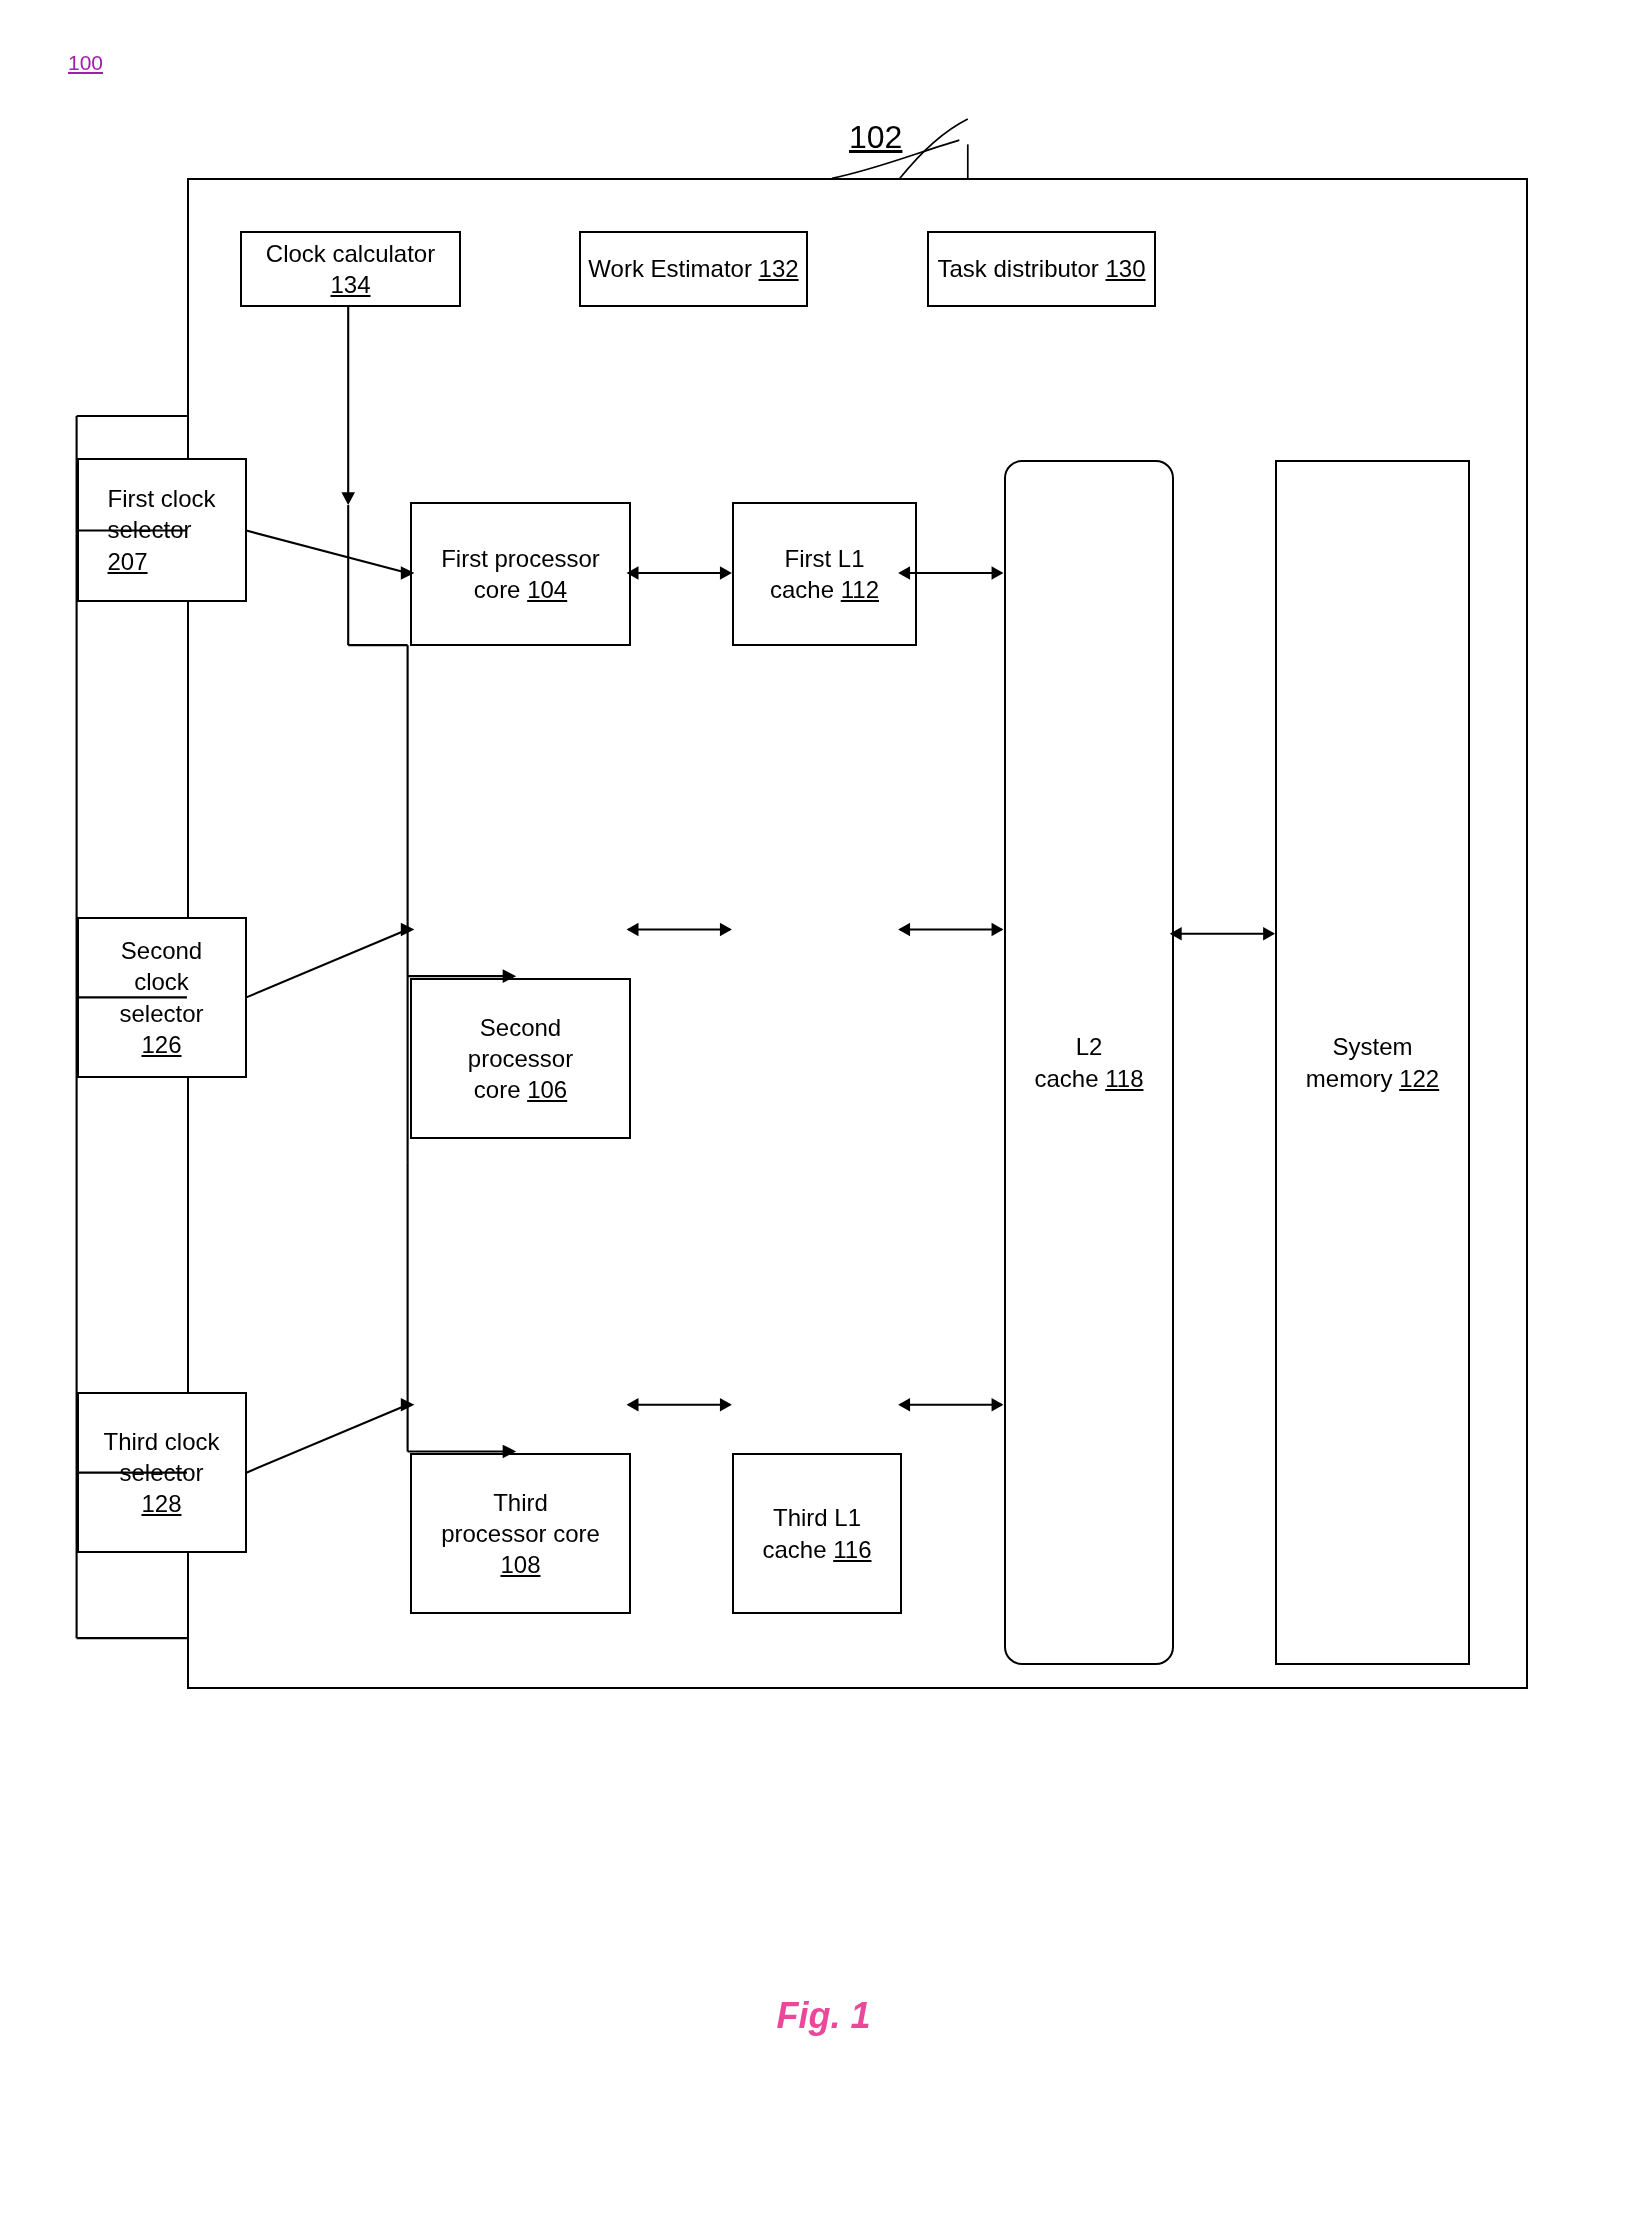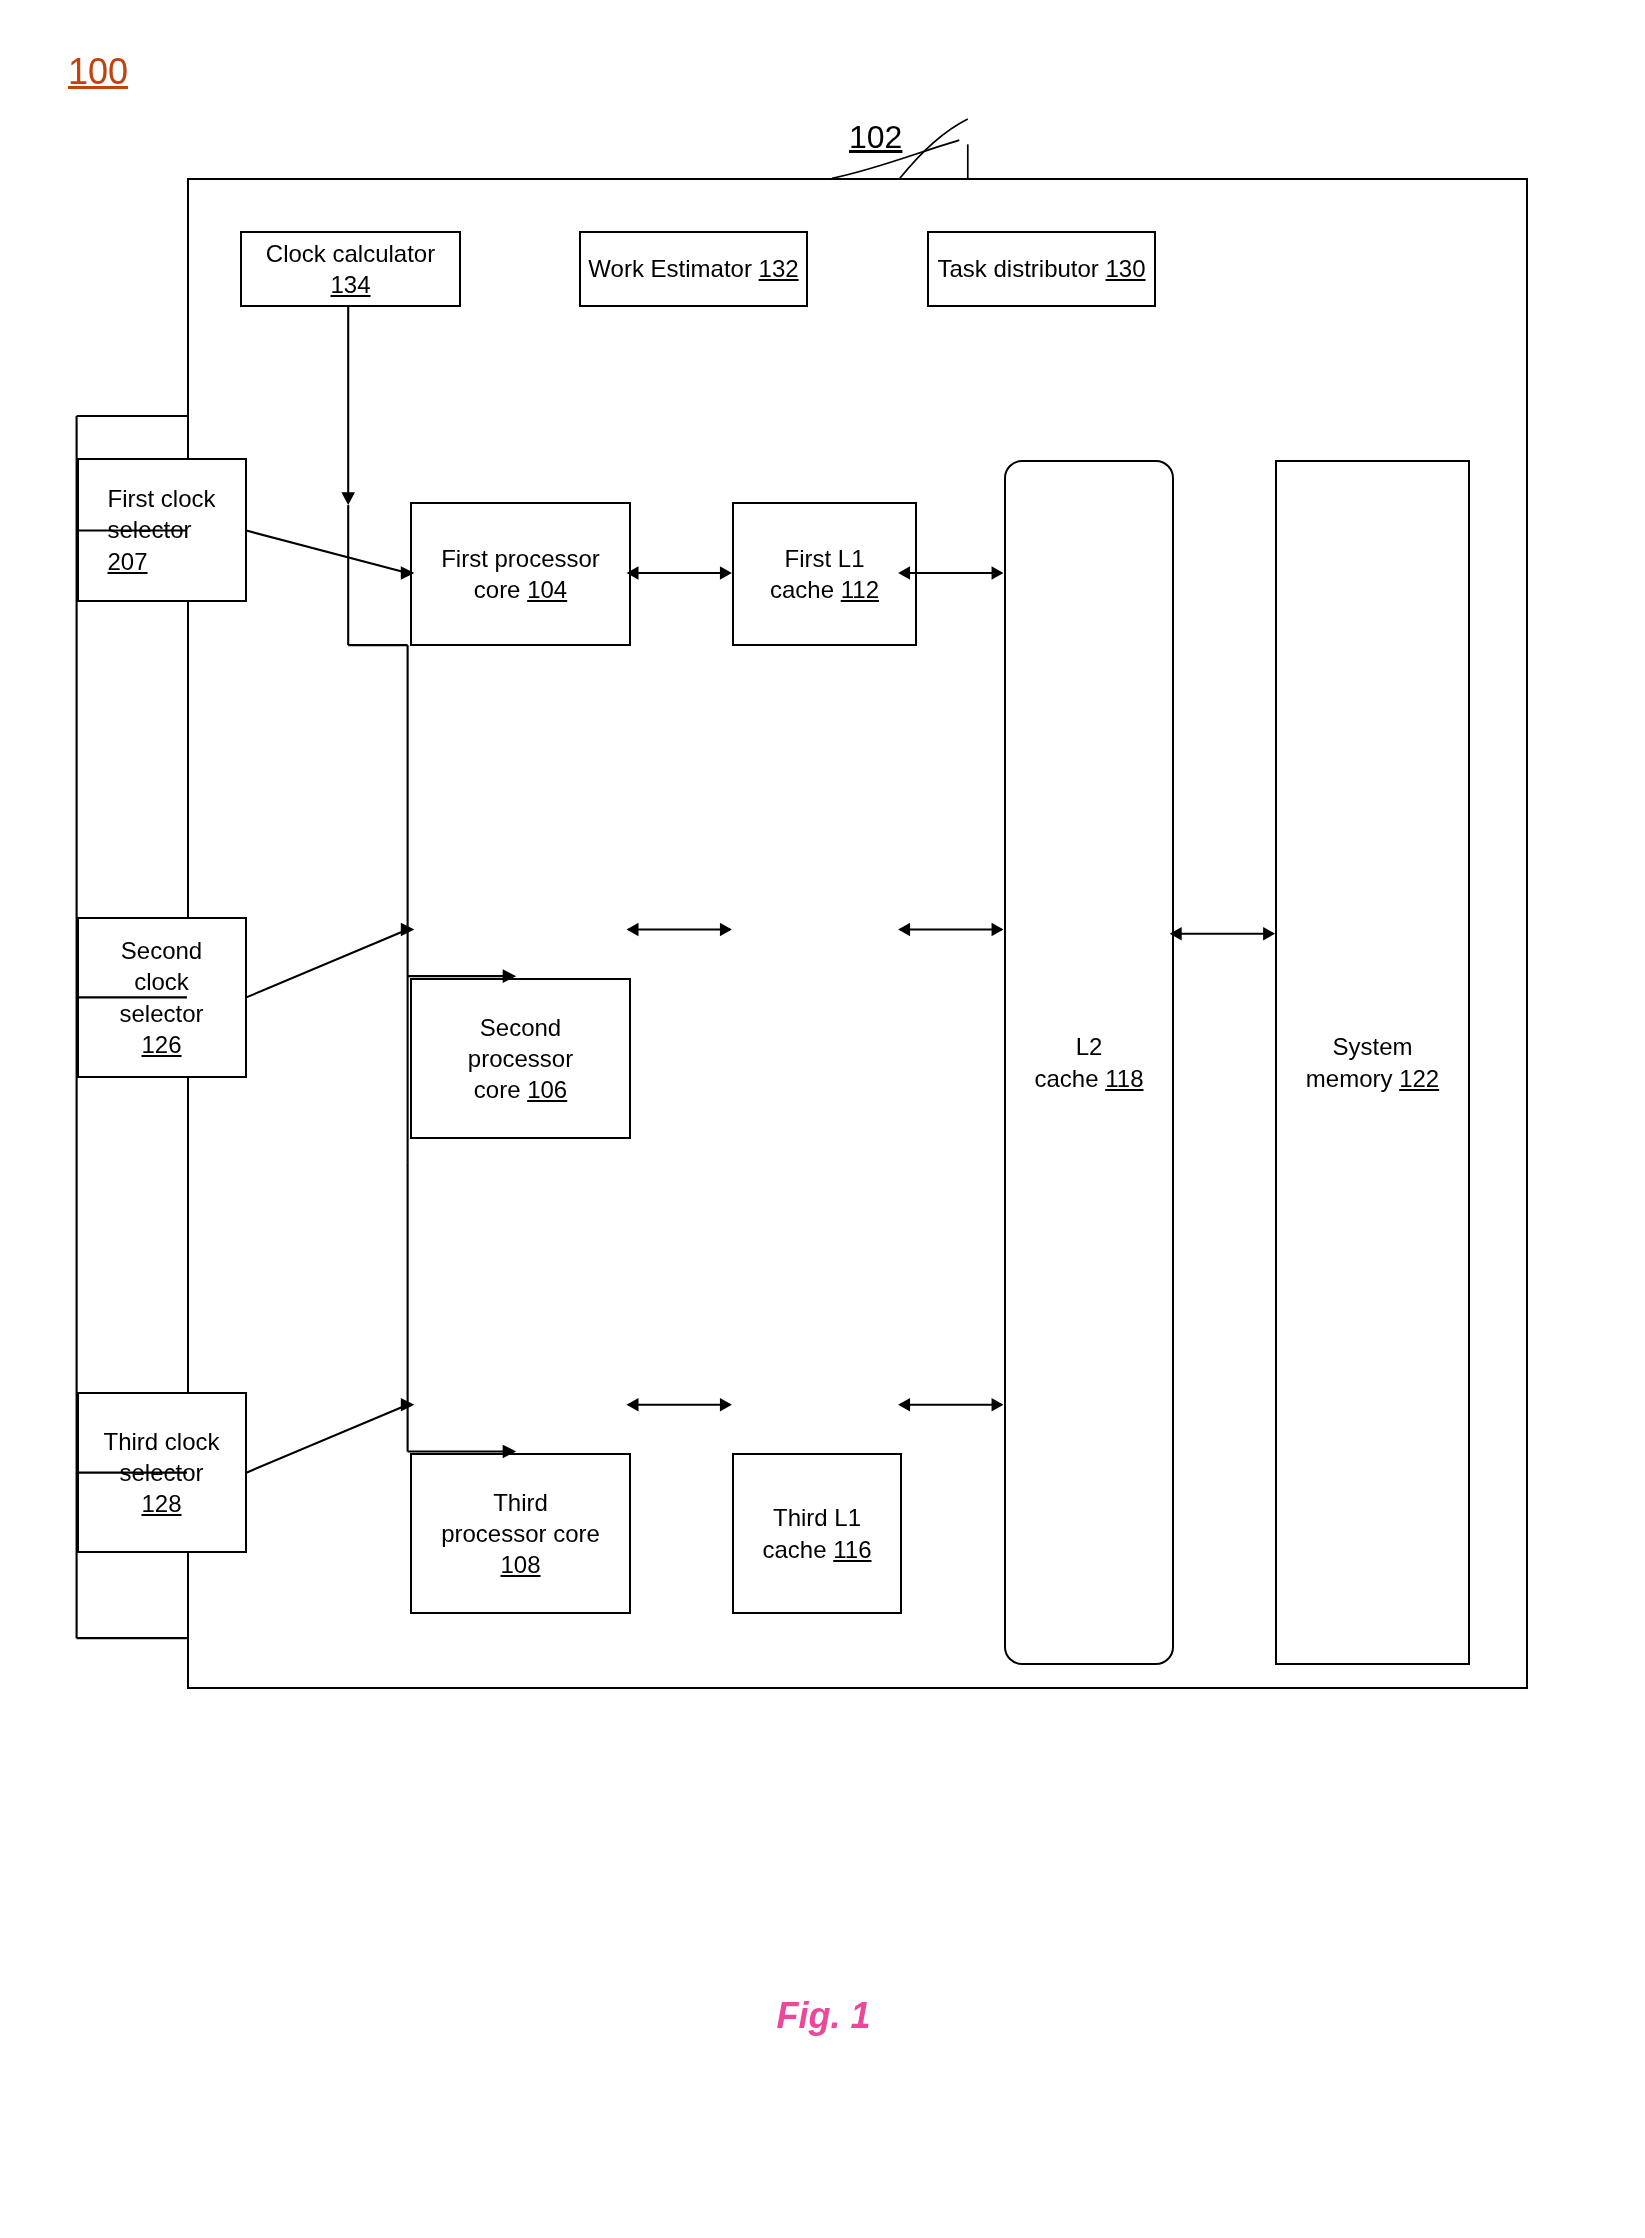--- a/index.html
+++ b/index.html
@@ -28,22 +28,22 @@
       font-size: 36px;
       font-style: italic;
       font-weight: bold;
       color: #ec4899;
     }
 
     .top-label {
       position: absolute;
       top: 0;
       left: 0;
-      font-size: 36px;
-      color: #c2410c;
+      font-size: 21px;
+      color: #a21caf;
       font-weight: normal;
       text-decoration: underline;
     }
 
     
     .main-box {
       position: absolute;
       top: 127px;
       left: 119px;
       width: 1341px;

